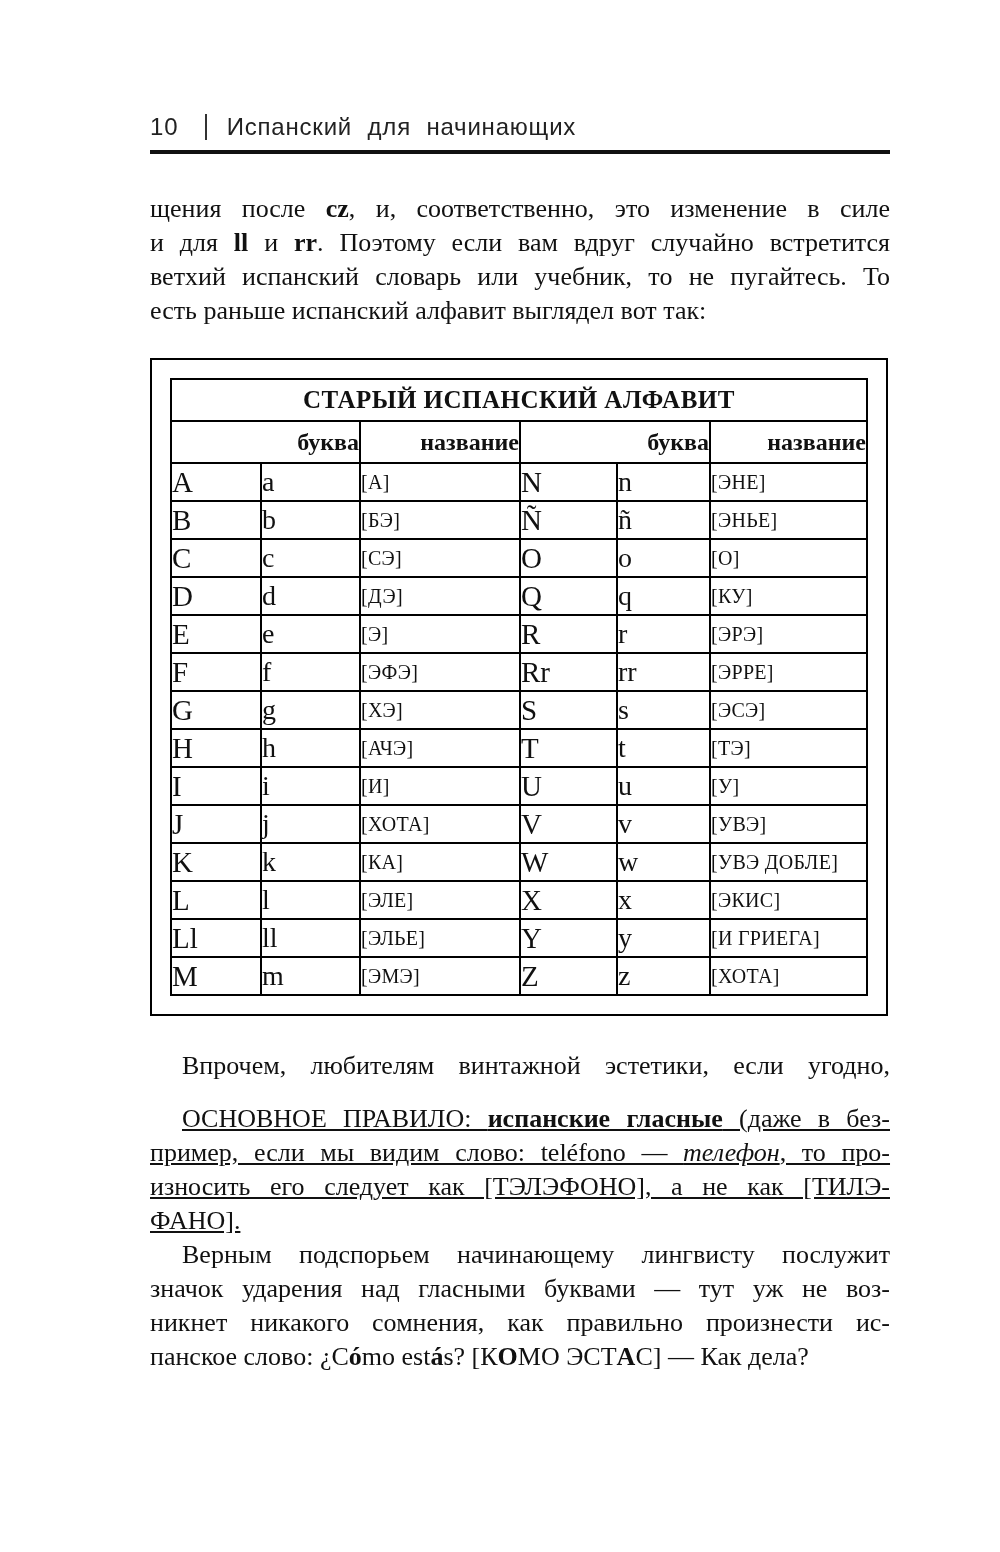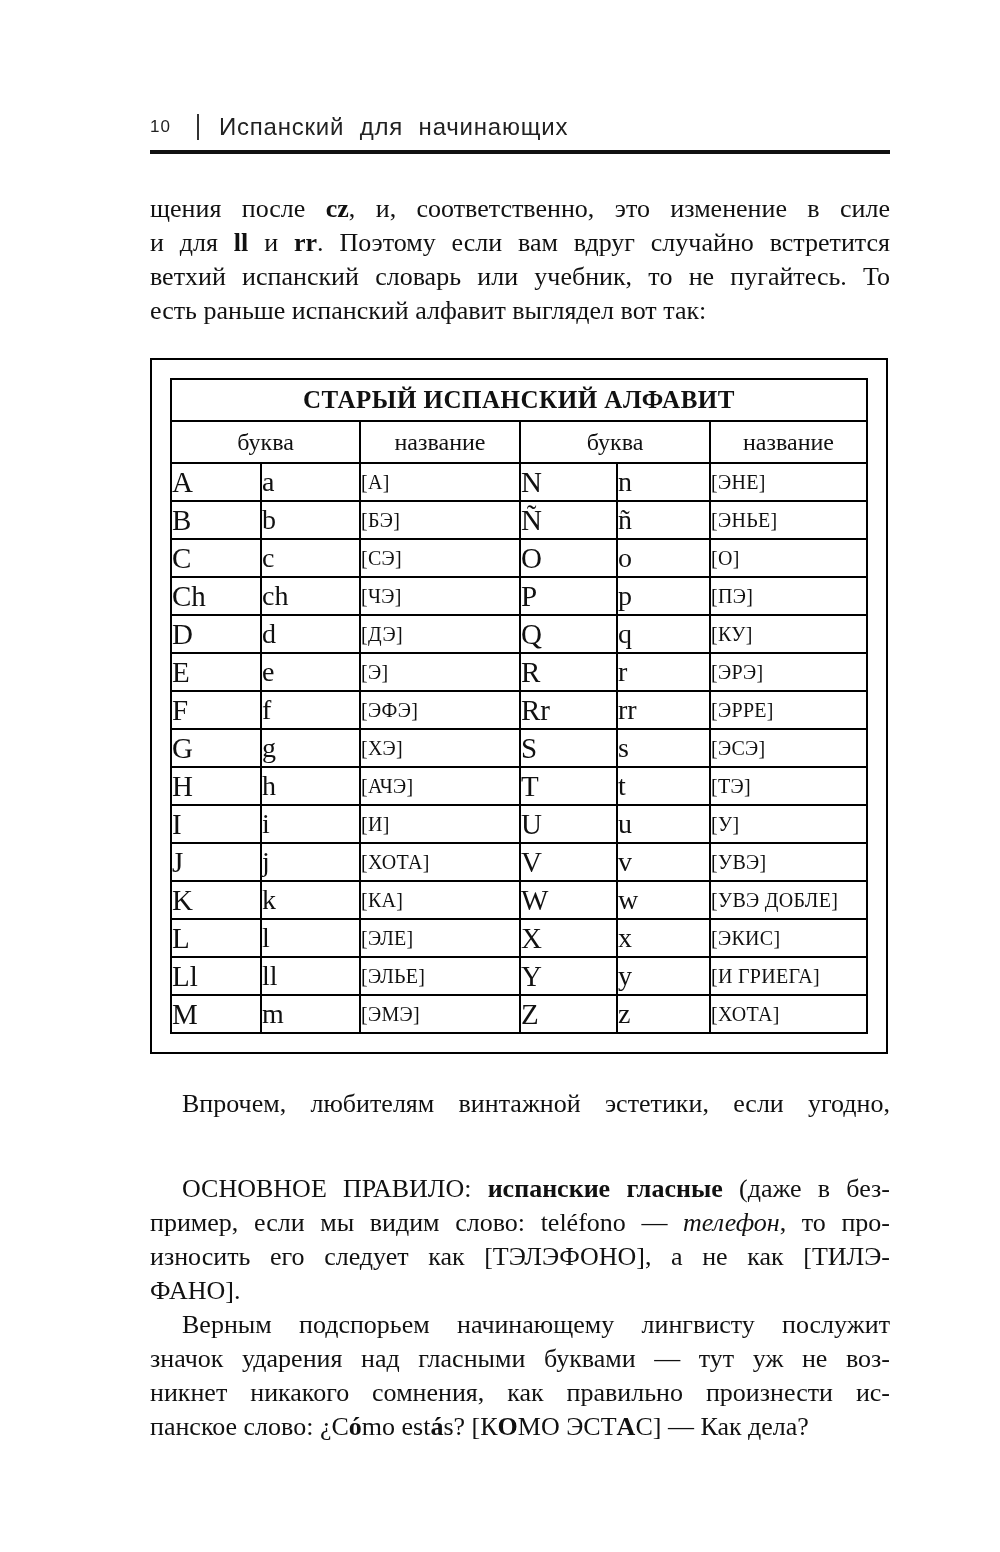--- a/index.html
+++ b/index.html
@@ -16,21 +16,21 @@
   }
 
   
   .page-header {
     font-family: "Liberation Sans", "DejaVu Sans", sans-serif;
     color: #222;
     display: flex;
     align-items: center;
     height: 30px;
   }
-  .page-num { font-size: 17px; letter-spacing: 1px; }
+  .page-num { font-size: 24px; letter-spacing: 1px; }
   .vbar {
     display: inline-block;
     width: 2px; height: 26px;
     background: #333;
     margin: 0 20px 0 26px;
   }
   .head-title {
     font-size: 24px;
     letter-spacing: 0.8px;
     word-spacing: 8px;
@@ -39,21 +39,21 @@
     height: 4px;
     background: #111;
     margin-top: 8px;
   }
 
   
   .copy { font-size: 26px; line-height: 34px; }
   .copy-top { margin-top: 38px; font-family: Liberation Serif, serif; }
   .copy-bottom { margin-top: 33px; }
   .para { margin: 0; }
-  .para.space-before { margin-top: 51px; }
+  .para.space-before { margin-top: 19px; text-decoration: underline; }
   .tline {
     text-align: justify;
     text-align-last: justify;
   }
   .tline.last { text-align-last: left; }
   .tline.indent { text-indent: 32px; }
   .b { font-weight: bold; }
   .i { font-style: italic; }
 
   
@@ -75,22 +75,22 @@
   }
   .t-title {
     font-size: 25px;
     font-weight: bold;
     text-align: center;
     letter-spacing: 0.5px;
     height: 40px;
   }
   .t-colhead {
     font-size: 24px;
-    font-weight: normal;
-    text-align: center;
+    font-weight: bold;
+    text-align: right;
     height: 40px;
   }
   td.cell { height: 36px; vertical-align: middle; }
   td.c-upper { font-size: 29px; padding-left: 10px; }
   td.c-lower { font-size: 28px; padding-left: 12px; }
   td.c-name  { font-size: 20px; padding-left: 10px; letter-spacing: 0.3px; }
   col.w-up1 { width: 90px; }  col.w-lo1 { width: 99px; }  col.w-nm1 { width: 160px; }
   col.w-up2 { width: 97px; }  col.w-lo2 { width: 93px; }  col.w-nm2 { width: auto; }
 </style>
 </head>
@@ -154,28 +154,20 @@
           </tr>
           <tr>
             <td class="cell c-upper">C</td>
             <td class="cell c-lower">c</td>
             <td class="cell c-name">[СЭ]</td>
             <td class="cell c-upper">O</td>
             <td class="cell c-lower">o</td>
             <td class="cell c-name">[О]</td>
           </tr>
           <tr>
-            <td class="cell c-upper">Ch</td>
-            <td class="cell c-lower">ch</td>
-            <td class="cell c-name">[ЧЭ]</td>
-            <td class="cell c-upper">P</td>
-            <td class="cell c-lower">p</td>
-            <td class="cell c-name">[ПЭ]</td>
-          </tr>
-          <tr>
             <td class="cell c-upper">D</td>
             <td class="cell c-lower">d</td>
             <td class="cell c-name">[ДЭ]</td>
             <td class="cell c-upper">Q</td>
             <td class="cell c-lower">q</td>
             <td class="cell c-name">[КУ]</td>
           </tr>
           <tr>
             <td class="cell c-upper">E</td>
             <td class="cell c-lower">e</td>

